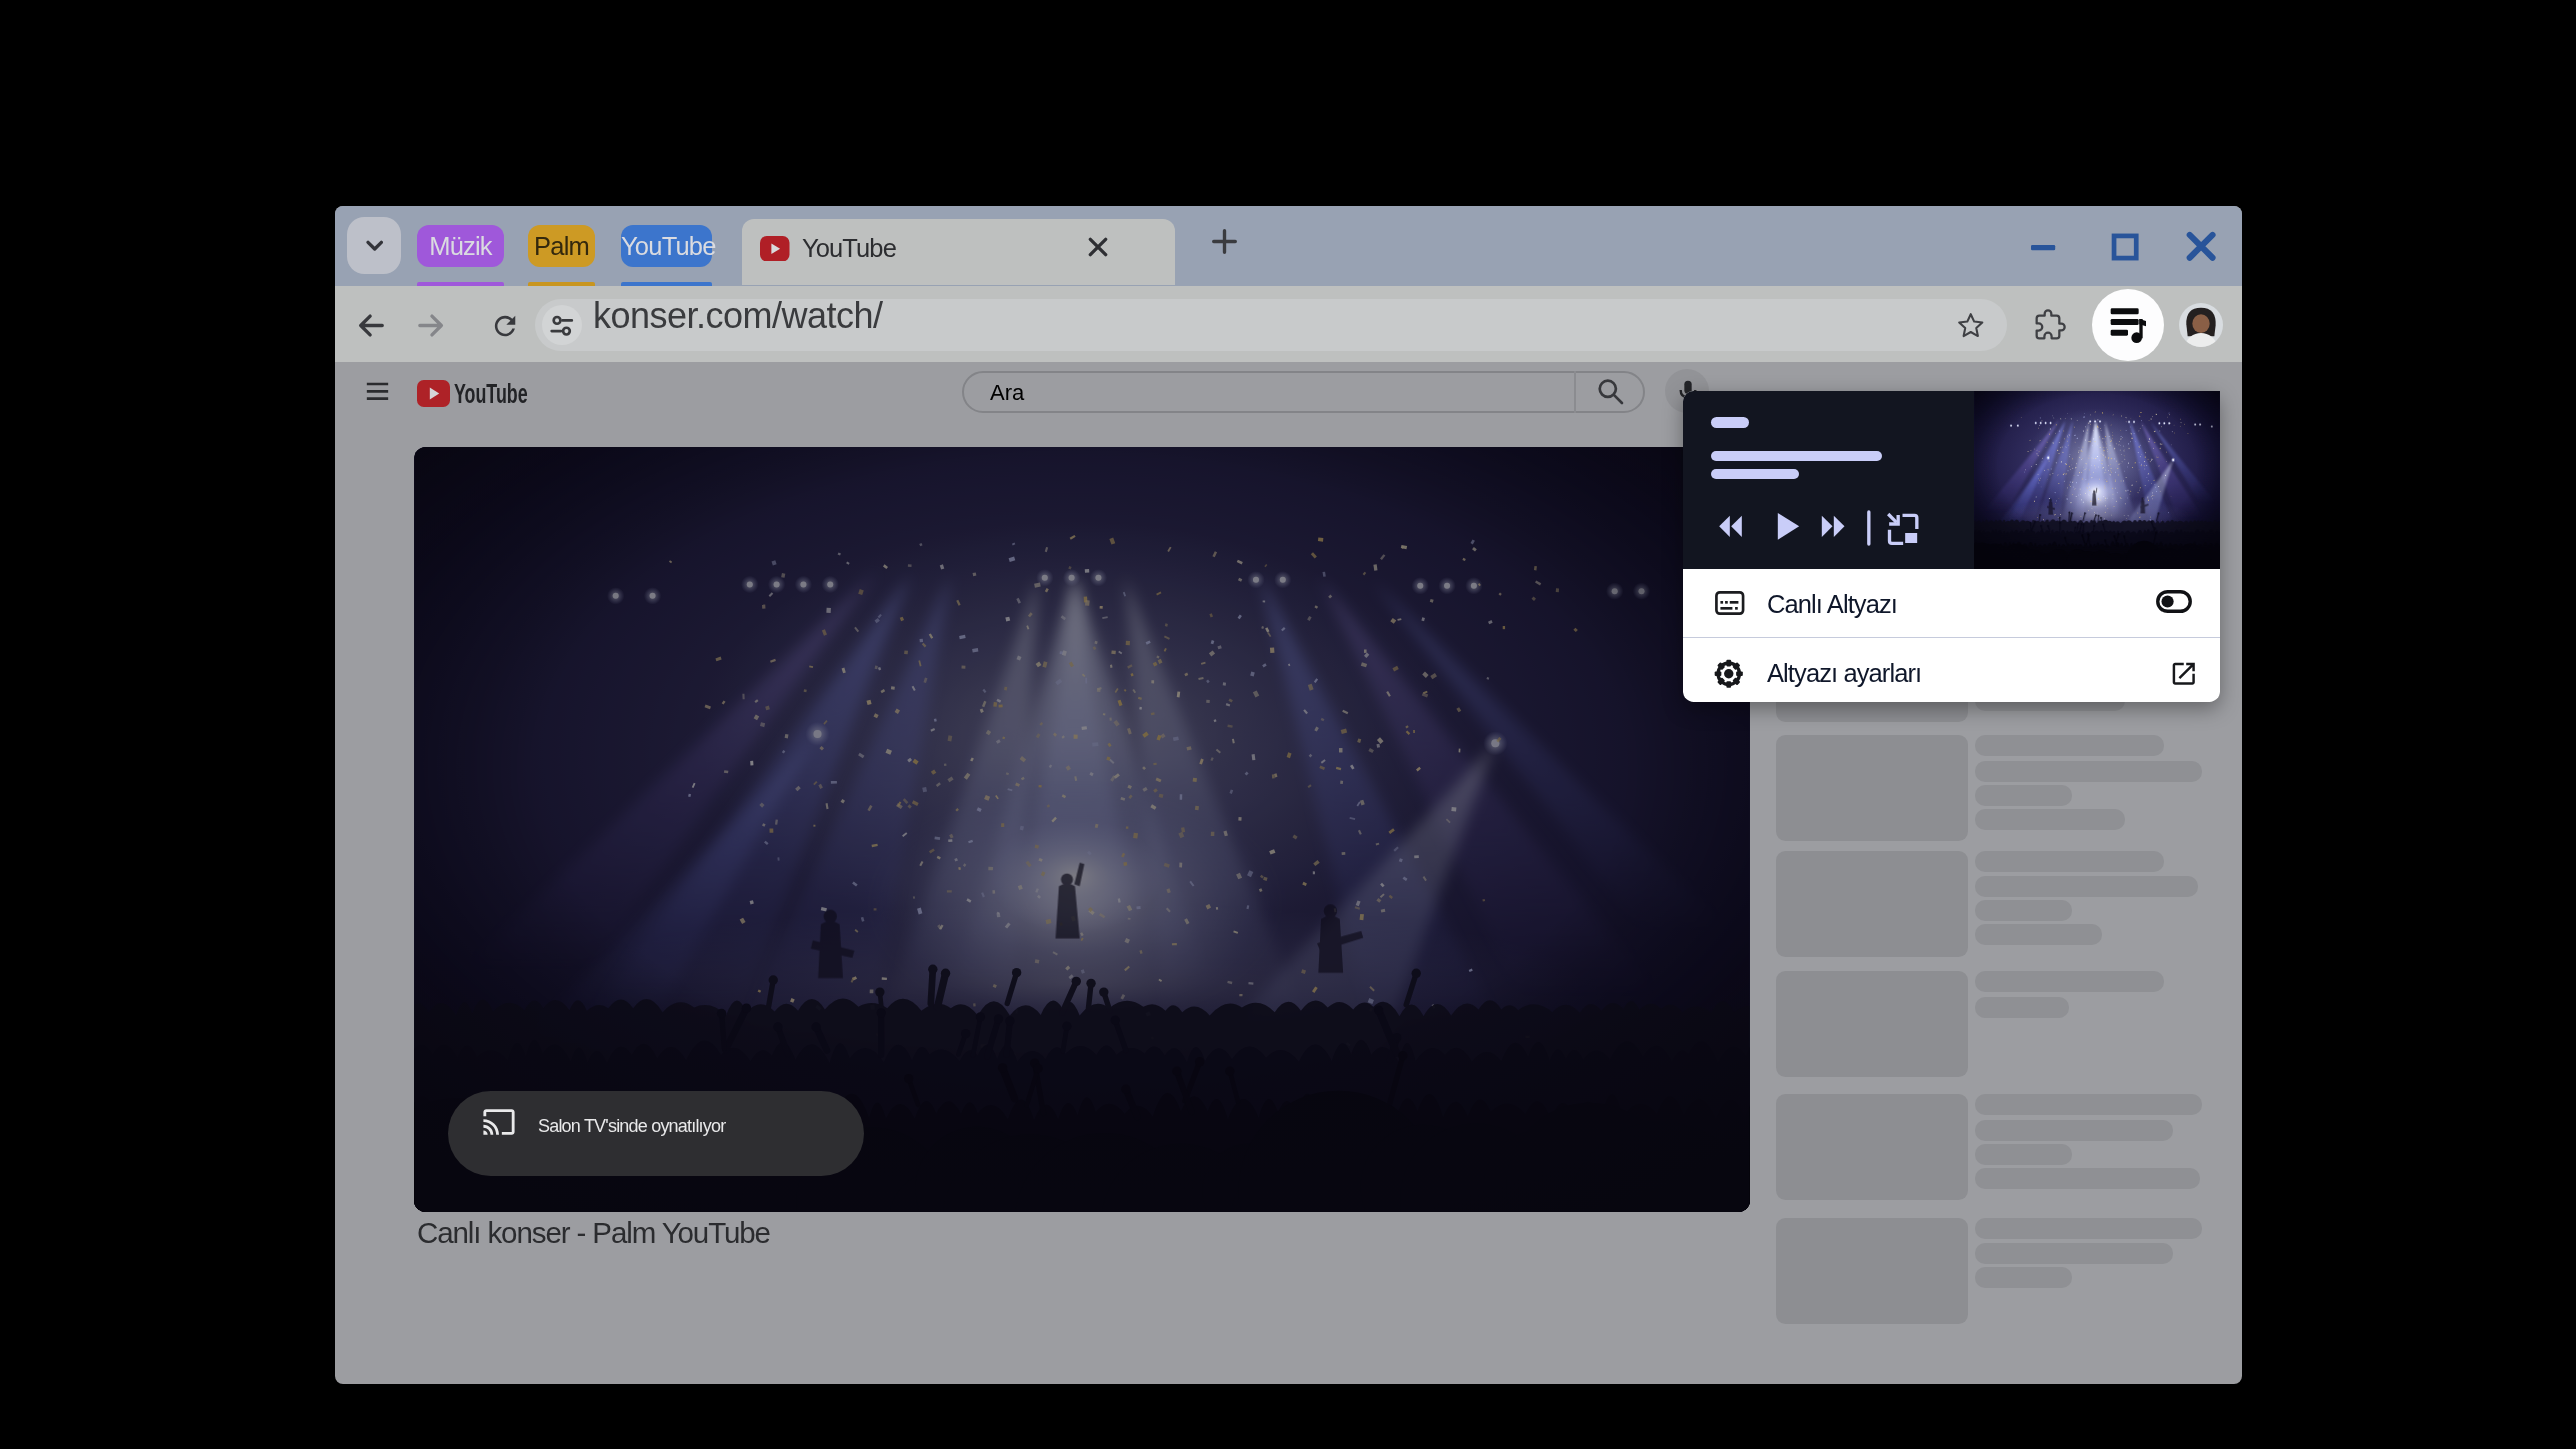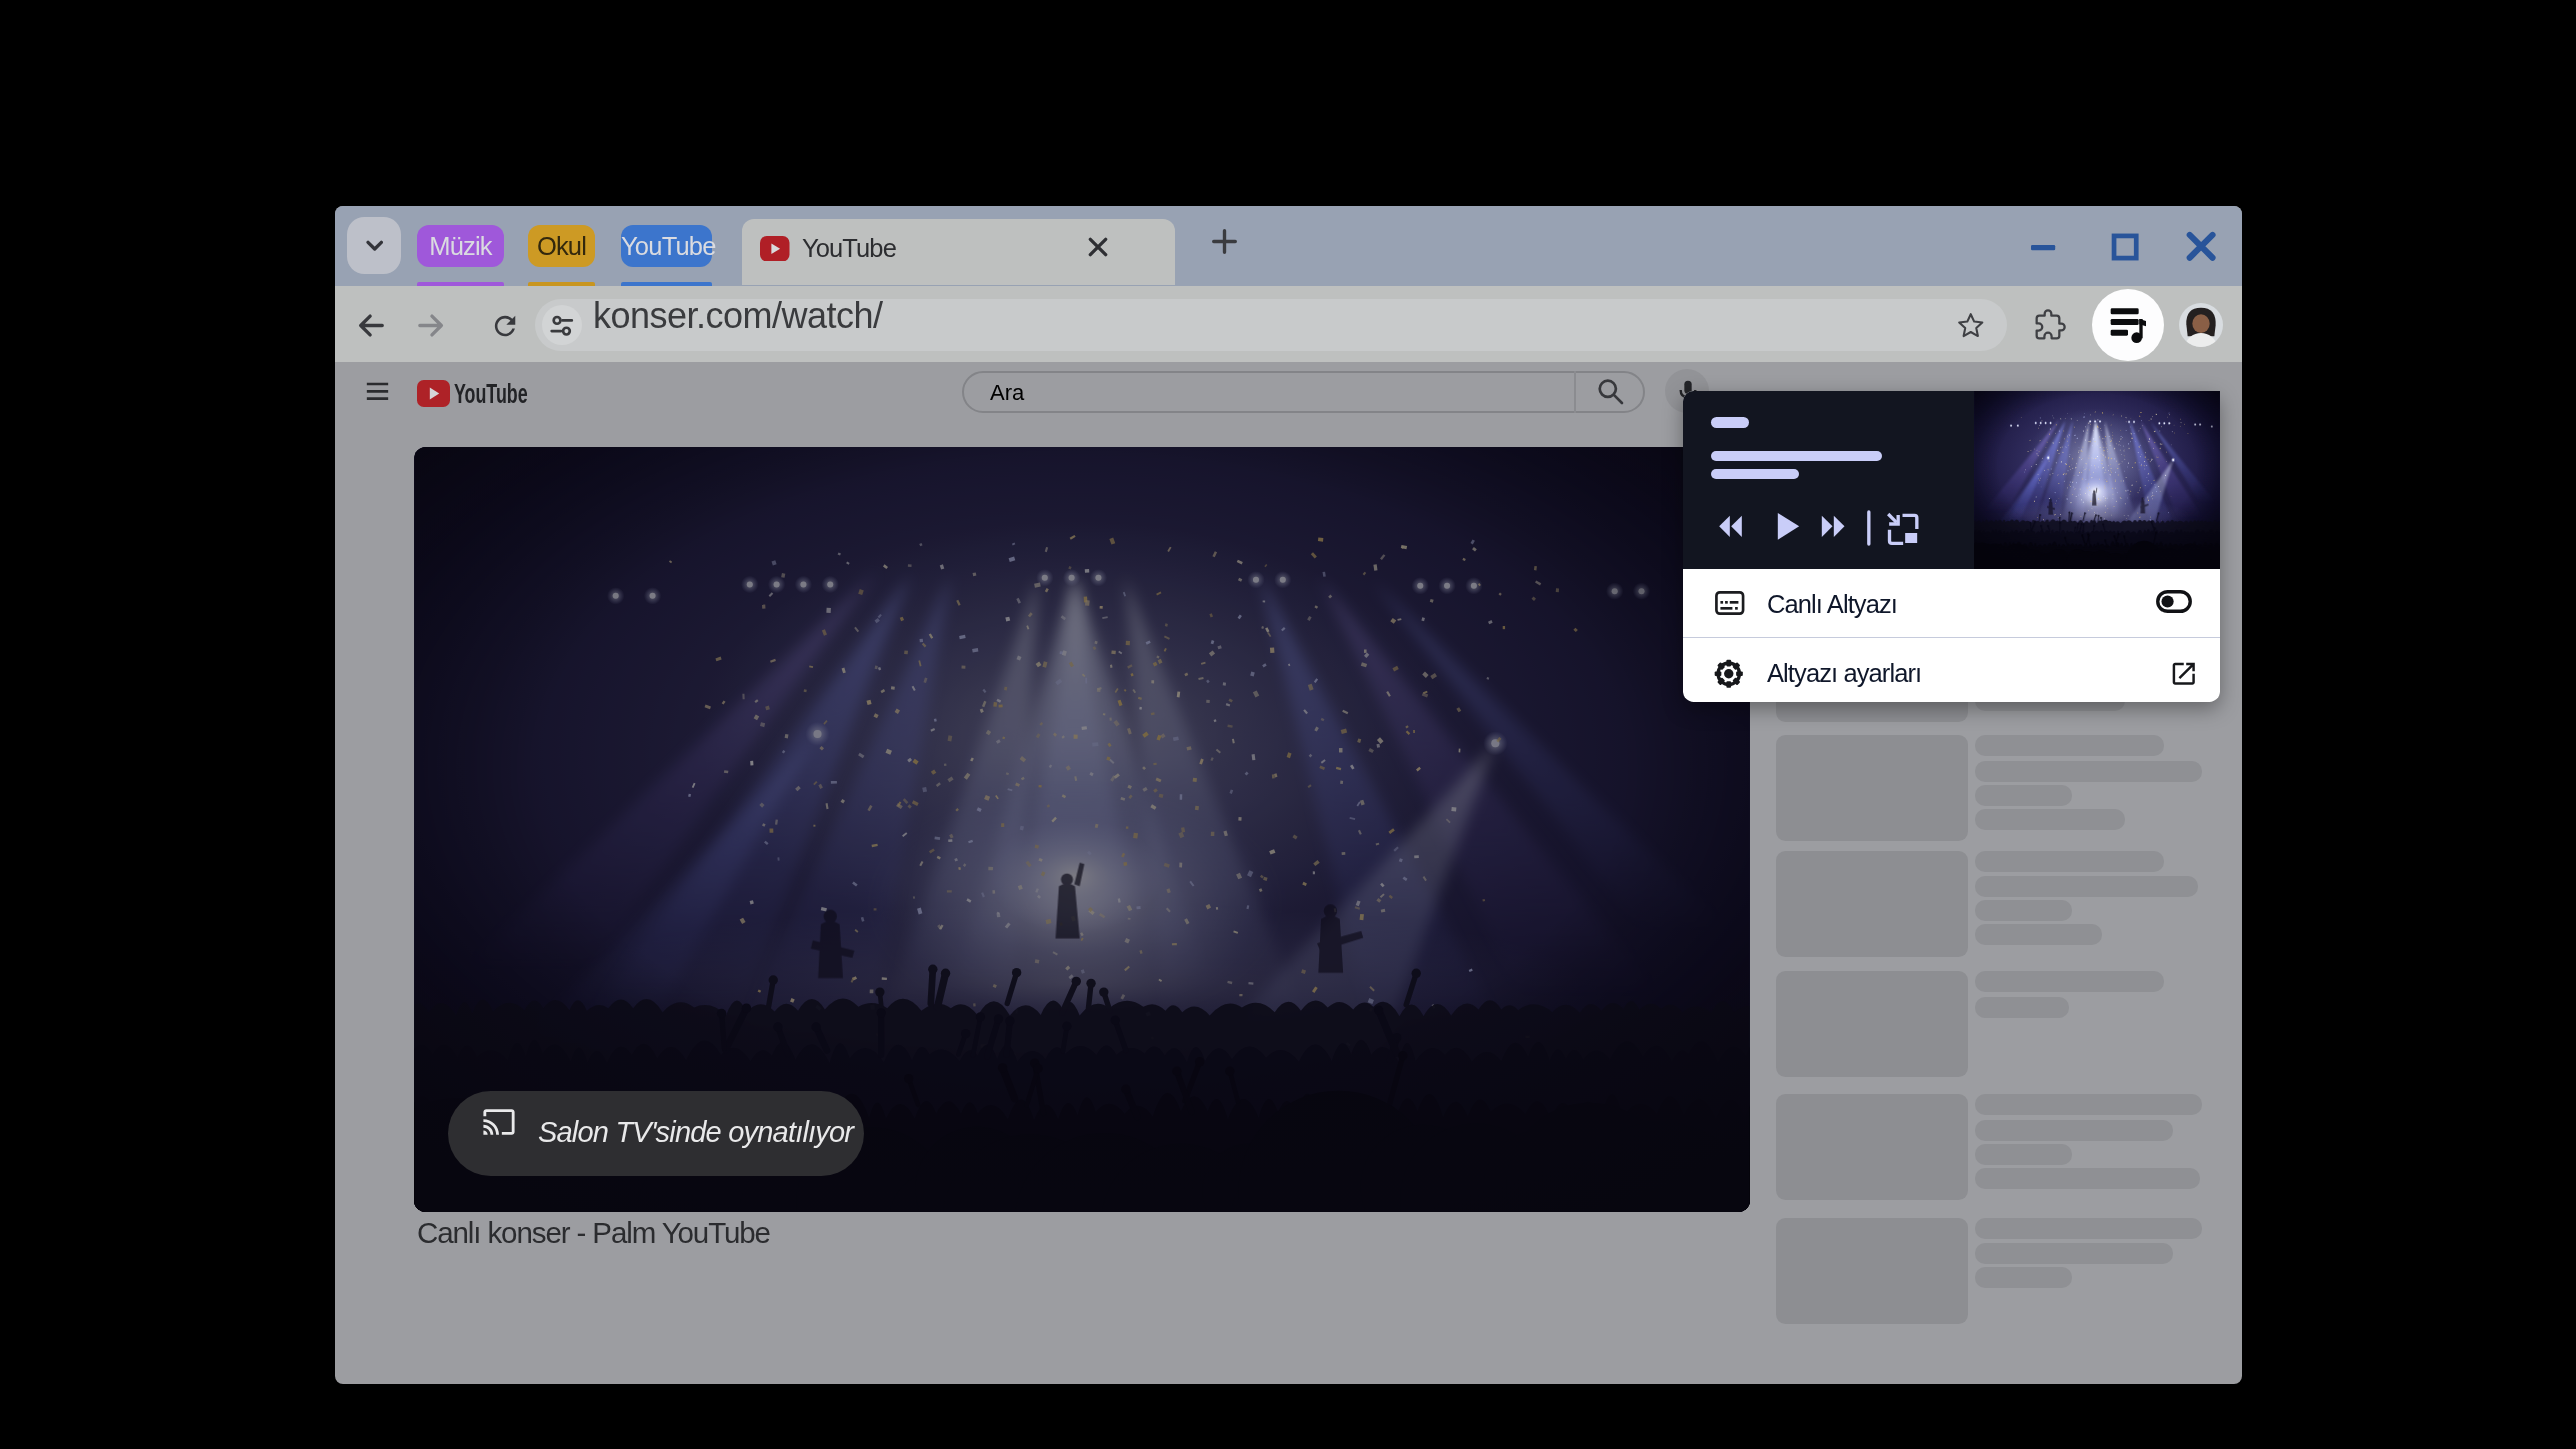--- a/index.html
+++ b/index.html
@@ -24,21 +24,21 @@
   #mediabtn { position:absolute; left:1757px; top:83px; width:72px; height:72px; border-radius:36px; background:#fdfdfe; }
   
   #page { position:absolute; left:0; top:156px; width:1907px; height:914px; background:#9c9da1; }
   #search { position:absolute; left:627px; top:165px; width:683px; height:42px;
     border:2px solid #838488; border-radius:21.5px; }
   #ara { position:absolute; left:655px; top:174px; font-size:22px; color:#000000; }
   #video { position:absolute; left:79px; top:241px; width:1336px; height:765px;
     border-radius:12px; overflow:hidden; background:#131020; }
   #castpill { position:absolute; left:113px; top:885px; width:416px; height:85px;
     border-radius:43px; background:#2e2e31; }
-  #casttext { position:absolute; left:203px; top:910px; font-size:29px; letter-spacing:-0.8px; color:#e9e9ea;font-style:italic; }
+  #casttext { position:absolute; left:203px; top:910px; font-size:18px; letter-spacing:-0.8px; color:#e9e9ea; }
   #vtitle { position:absolute; left:82px; top:1010px; font-size:29.5px; letter-spacing:-1.1px; color:#2b2c2f; }
   .thumb { position:absolute; left:1441px; width:192px; height:106px; border-radius:9.4px; background:#8d8e92; }
   .sline { position:absolute; left:1640px; height:21px; border-radius:10px; background:#8f9094; }
   
   #popup { position:absolute; left:1348px; top:185px; width:537px; height:311px;
     border-radius:10.7px; background:#fff; box-shadow:0 6.7px 20px rgba(0,0,0,.35); }
   #pdark { position:absolute; left:0; top:0; width:537px; height:178px;
     border-radius:10.7px 10.7px 0 0; background:#121520; overflow:hidden; }
   .ppill { position:absolute; border-radius:6px; background:#c9cdf8; }
   #pthumb { position:absolute; left:291px; top:0; width:246px; height:178px; overflow:hidden; }
@@ -48,21 +48,21 @@
 </head>
 <body>
 <div id="win">
 
   <div id="strip"></div>
   <div id="chev"></div>
   <svg class="abs" style="left:31px;top:34px" width="17.4" height="12" viewBox="0 0 26 18">
     <path d="M3 3.5 L13 13.5 L23 3.5" fill="none" stroke="#33343a" stroke-width="5" stroke-linecap="round" stroke-linejoin="round"></path>
   </svg>
   <div class="gpill" style="left:82px;width:87px;background:#9f58da;">Müzik</div>
-  <div class="gpill" style="left:193px;width:67px;background:#cd9a24;color:#33280d;">Okul</div>
+  <div class="gpill" style="left:193px;width:67px;background:#cd9a24;color:#33280d;">Palm</div>
   <div class="gpill" style="left:286px;width:91px;background:#3c75cc;">YouTube</div>
   <div class="gline" style="left:82px;width:87px;background:#9f58da;"></div>
   <div class="gline" style="left:193px;width:67px;background:#c8951f;"></div>
   <div class="gline" style="left:286px;width:91px;background:#3c75cc;"></div>
   <div id="tab"></div>
   <svg class="abs" style="left:425px;top:29.5px" width="29.5" height="25.5" viewBox="0 0 44 38">
     <rect x="0" y="0" width="44" height="38" rx="10" fill="#b01f26"></rect>
     <path d="M17 11 L30 19 L17 27 Z" fill="#d9dadc"></path>
   </svg>
   <div id="tabtitle">YouTube</div>

